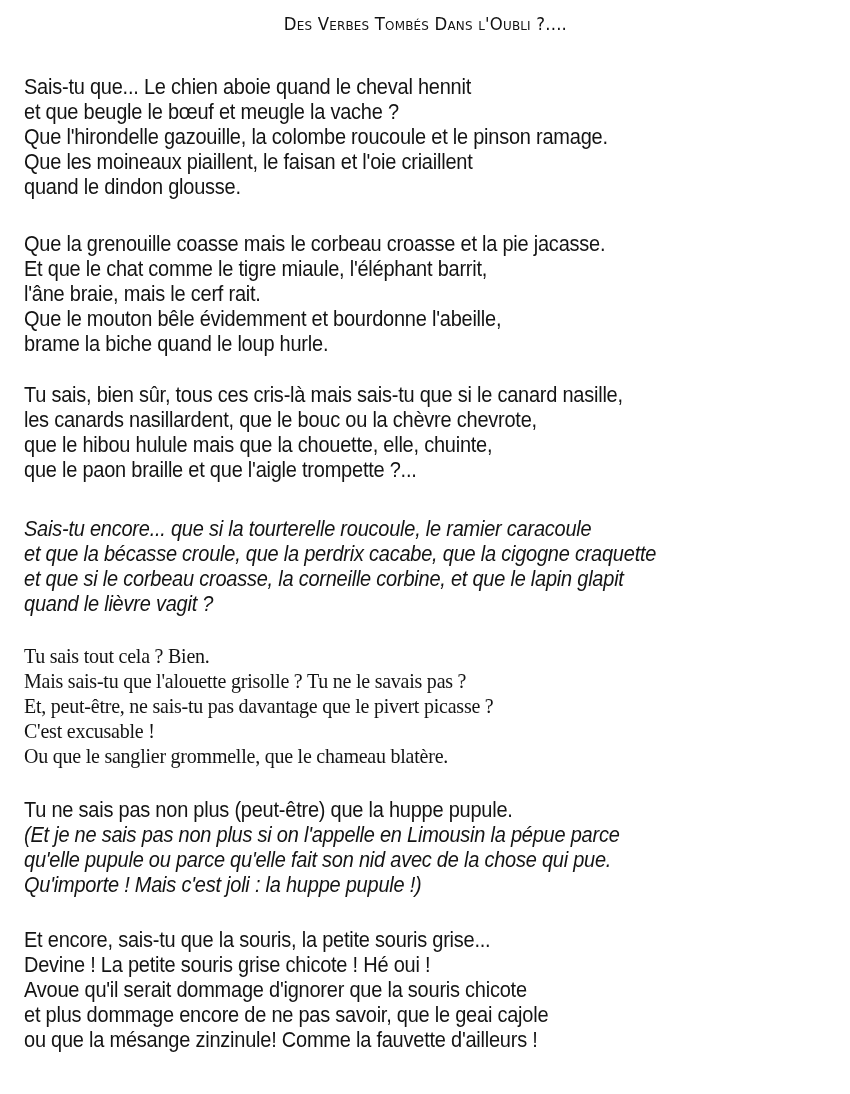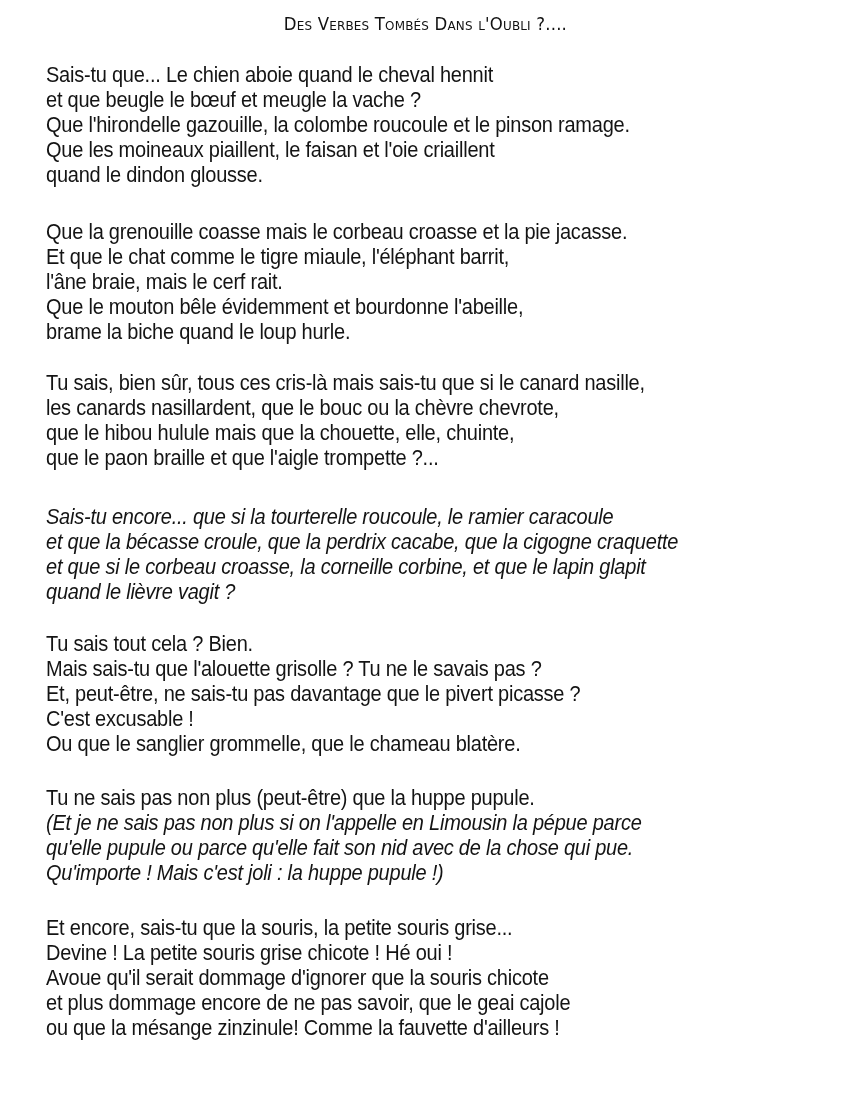--- a/index.html
+++ b/index.html
@@ -31,40 +31,41 @@
       font-variant: small-caps;
       letter-spacing: 0.2px;
       color: #111111;
       font-family: "DejaVu Sans", "Liberation Sans", sans-serif;
       font-weight: 500;
       transform: scaleX(0.92);
       transform-origin: 430px 0;
     }
     .stanza {
       position: absolute;
-      left: 46px;
+      left: 24px;
       width: 800px;
+      margin-top: 12px;
     }
     .line {
       display: block;
       font-size: 21.5px;
       line-height: 25px;
       white-space: nowrap;
       letter-spacing: -0.25px;
       transform: scaleX(0.93);
       transform-origin: 0 0;
     }
     .line.italic {
       font-style: italic;
     }
     #stanza-1 { top: 63px; }
     #stanza-2 { top: 220px; }
     #stanza-3 { top: 371px; }
     #stanza-4 { top: 505px; font-style: italic; }
-    #stanza-5 { top: 632px; }
+    #stanza-5 { top: 632px; font-family: Liberation Serif, serif; }
     #stanza-6 { top: 786px; }
     #stanza-7 { top: 916px; }
   </style>
 </head>
 <body>
 
 <div class="page">
   <div class="title">Des Verbes Tombés Dans l'Oubli ?....</div>
 
   <div class="stanza" id="stanza-1">

